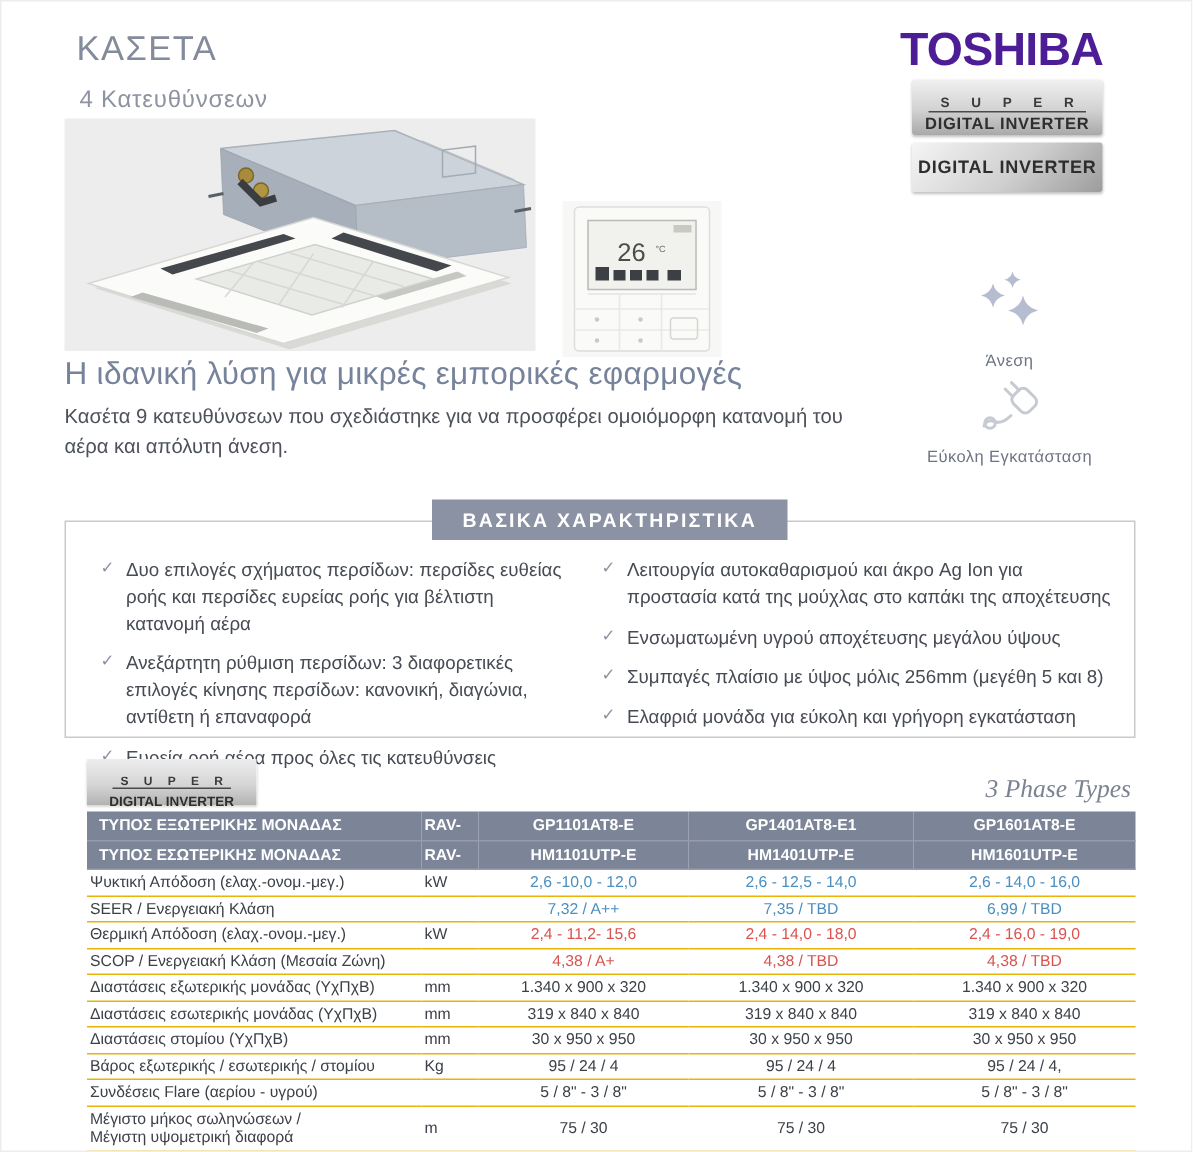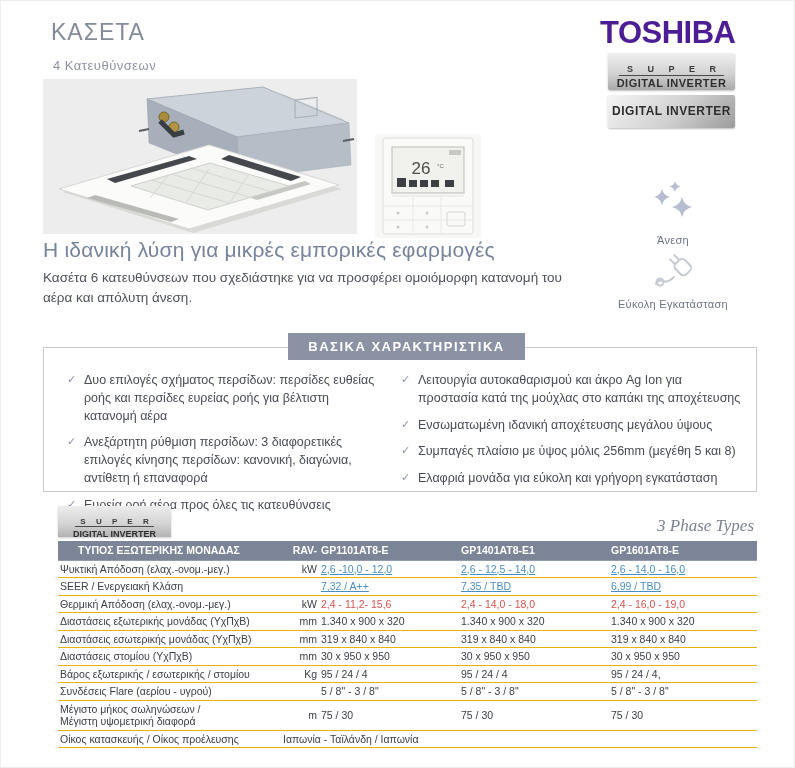--- a/index.html
+++ b/index.html
@@ -3,21 +3,21 @@
 <meta charset="utf-8">
 <style>
   * { margin:0; padding:0; box-sizing:border-box; }
   html,body { background:#fff; }
   body { font-family:"Liberation Sans","DejaVu Sans",sans-serif; }
   .page { position:relative; width:795px; height:768px; background:#fff;
           border:1px solid #ededed; overflow:hidden; }
 
   
   .title    { position:absolute; left:50px; top:18px; font-size:23px; letter-spacing:1px; color:#848b9b; font-weight:400; }
-  .subtitle { position:absolute; left:52px; top:57px; font-size:13px; letter-spacing:.5px; color:#8d93a1; }
+  .subtitle { position:absolute; left:52px; top:57px; font-size:16px; letter-spacing:.5px; color:#8d93a1; }
   .toshiba  { position:absolute; left:599px; top:14px; font-size:31px; font-weight:bold; color:#4c1d95; letter-spacing:-.5px; }
 
   .badge { position:absolute; left:607px; width:127px; border-radius:2px; text-align:center;
            box-shadow:0 1px 2px rgba(0,0,0,.25); }
   .badge-super   { top:52px; height:37px; background:linear-gradient(180deg,#f0f0f0 0%,#d2d2d2 55%,#a9a9a9 100%); padding-top:5px; }
   .badge-super .sup { display:inline-block; font-size:9px; font-weight:bold; letter-spacing:6px; color:#3a3a3a;
                       border-bottom:1px solid #4a4a4a; padding:0 2px 1px 8px; }
   .badge-super .div { font-size:11px; font-weight:bold; color:#2e2e2e; letter-spacing:.5px; margin-top:1px; }
   .badge-digital { top:94px; height:33px; background:linear-gradient(135deg,#f5f5f5 0%,#cfcfcf 55%,#9c9c9c 100%);
                    line-height:33px; font-size:12px; font-weight:bold; color:#2e2e2e; letter-spacing:.5px; }
@@ -54,26 +54,26 @@
   .tbl-badge .sup { display:inline-block; font-size:8px; font-weight:bold; letter-spacing:4px; color:#3a3a3a;
                     border-bottom:1px solid #4a4a4a; padding:0 1px 0 5px; }
   .tbl-badge .div { font-size:9px; font-weight:bold; color:#2e2e2e; margin-top:1px; }
   .phase-label { position:absolute; right:40px; top:515px; font-size:17px; font-style:italic; color:#7b8292;font-family:Liberation Serif, serif; }
 
   table.spec { position:absolute; left:57px; top:540px; width:699px; border-collapse:collapse;
                font-size:10.5px; color:#3c4148; }
   table.spec td { padding:2px 2px; line-height:12.5px; }
   tr.head td { background:#7c8497; color:#fff; font-weight:bold; font-size:10.5px;
                border-bottom:1px solid #959cab; padding:3px 2px; }
-  tr.head td.lbl { padding-left:20px; }
+  tr.head td.lbl { padding-left:8px; }
   tr.body td { border-bottom:1px solid #eab308; }
   td.lbl { text-align:left; padding-left:2px; }
-  td.unit { text-align:right; }
-  td.val { }
-  .c-blue { color:#4a8fc2;text-decoration:underline; }
+  td.unit { text-align:left; }
+  td.val { text-align:center; }
+  .c-blue { color:#4a8fc2; }
   .c-red  { color:#d9534f;margin-top:13px; }
 
   svg text { font-family:"Liberation Sans","DejaVu Sans",sans-serif; }
 </style>
 </head>
 <body>
 
 <div class="page">
 
   <div class="title">ΚΑΣΕΤΑ</div>
@@ -163,33 +163,33 @@
   <div class="side-icon ic-comfort">
     <svg width="50" height="48" viewBox="0 0 50 48" fill="#b6bdd0">
       <path d="M14 10 q1.5 6.5 8 8 q-6.5 1.5 -8 8 q-1.5 -6.5 -8 -8 q6.5 -1.5 8 -8 Z"></path>
       <path d="M27 2 q1 4.5 5.5 5.5 q-4.5 1 -5.5 5.5 q-1 -4.5 -5.5 -5.5 q4.5 -1 5.5 -5.5 Z"></path>
       <path d="M34 18 q1.8 8 10 10 q-8.2 2 -10 10 q-1.8 -8 -10 -10 q8.2 -2 10 -10 Z"></path>
     </svg>
     <div class="lbl">Άνεση</div>
   </div>
 
   <div class="intro-head">Η ιδανική λύση για μικρές εμπορικές εφαρμογές</div>
-  <div class="intro-body">Κασέτα 6 κατευθύνσεων που σχεδιάστηκε για να προσφέρει ομοιόμορφη κατανομή του αέρα και απόλυτη άνεση.</div>
+  <div class="intro-body">Κασέτα 9 κατευθύνσεων που σχεδιάστηκε για να προσφέρει ομοιόμορφη κατανομή του αέρα και απόλυτη άνεση.</div>
 
   <div class="features-box"></div>
   <div class="features-band">ΒΑΣΙΚΑ ΧΑΡΑΚΤΗΡΙΣΤΙΚΑ</div>
 
   <ul class="bullets bullets-left">
     <li><span class="chk">✓</span><span>Δυο επιλογές σχήματος περσίδων: περσίδες ευθείας ροής και περσίδες ευρείας ροής για βέλτιστη κατανομή αέρα</span></li>
     <li><span class="chk">✓</span><span>Ανεξάρτητη ρύθμιση περσίδων: 3 διαφορετικές επιλογές κίνησης περσίδων: κανονική, διαγώνια, αντίθετη ή επαναφορά</span></li>
     <li><span class="chk">✓</span><span>Ευρεία ροή αέρα προς όλες τις κατευθύνσεις</span></li>
   </ul>
   <ul class="bullets bullets-right">
     <li><span class="chk">✓</span><span>Λειτουργία αυτοκαθαρισμού και άκρο Ag Ion για προστασία κατά της μούχλας στο καπάκι της αποχέτευσης</span></li>
-    <li><span class="chk">✓</span><span>Ενσωματωμένη ιδανική αποχέτευσης μεγάλου ύψους</span></li>
+    <li><span class="chk">✓</span><span>Ενσωματωμένη υγρού αποχέτευσης μεγάλου ύψους</span></li>
     <li><span class="chk">✓</span><span>Συμπαγές πλαίσιο με ύψος μόλις 256mm (μεγέθη 5 και 8)</span></li>
     <li><span class="chk">✓</span><span>Ελαφριά μονάδα για εύκολη και γρήγορη εγκατάσταση</span></li>
   </ul>
 
   <div class="tbl-badge">
     <span class="sup">S U P E R</span>
     <div class="div">DIGITAL INVERTER</div>
   </div>
   <div class="phase-label">3 Phase Types</div>
 
@@ -202,40 +202,54 @@
         <col style="width:148px">
       </colgroup>
     <tbody>
         <tr class="head">
       <td class="lbl">ΤΥΠΟΣ ΕΞΩΤΕΡΙΚΗΣ ΜΟΝΑΔΑΣ</td>
       <td class="unit">RAV-</td>
       <td class="val">GP1101AT8-E</td>
       <td class="val">GP1401AT8-E1</td>
       <td class="val">GP1601AT8-E</td>
     </tr>
+    <tr class="head">
+      <td class="lbl">ΤΥΠΟΣ ΕΣΩΤΕΡΙΚΗΣ ΜΟΝΑΔΑΣ</td>
+      <td class="unit">RAV-</td>
+      <td class="val">HM1101UTP-E</td>
+      <td class="val">HM1401UTP-E</td>
+      <td class="val">HM1601UTP-E</td>
+    </tr>
     <tr class="body">
       <td class="lbl">Ψυκτική Απόδοση (ελαχ.-ονομ.-μεγ.)</td>
       <td class="unit">kW</td>
       <td class="val c-blue">2,6 -10,0 - 12,0</td>
       <td class="val c-blue">2,6 - 12,5 - 14,0</td>
       <td class="val c-blue">2,6 - 14,0 - 16,0</td>
     </tr>
     <tr class="body">
       <td class="lbl">SEER / Ενεργειακή Κλάση</td>
       <td class="unit"></td>
       <td class="val c-blue">7,32 / A++</td>
       <td class="val c-blue">7,35 / TBD</td>
       <td class="val c-blue">6,99 / TBD</td>
     </tr>
     <tr class="body">
       <td class="lbl">Θερμική Απόδοση (ελαχ.-ονομ.-μεγ.)</td>
       <td class="unit">kW</td>
       <td class="val c-red">2,4 - 11,2- 15,6</td>
       <td class="val c-red">2,4 - 14,0 - 18,0</td>
       <td class="val c-red">2,4 - 16,0 - 19,0</td>
+    </tr>
+    <tr class="body">
+      <td class="lbl">SCOP / Ενεργειακή Κλάση (Μεσαία Ζώνη)</td>
+      <td class="unit"></td>
+      <td class="val c-red">4,38 / A+</td>
+      <td class="val c-red">4,38 / TBD</td>
+      <td class="val c-red">4,38 / TBD</td>
     </tr>
     <tr class="body">
       <td class="lbl">Διαστάσεις εξωτερικής μονάδας (ΥχΠχΒ)</td>
       <td class="unit">mm</td>
       <td class="val">1.340 x 900 x 320</td>
       <td class="val">1.340 x 900 x 320</td>
       <td class="val">1.340 x 900 x 320</td>
     </tr>
     <tr class="body">
       <td class="lbl">Διαστάσεις εσωτερικής μονάδας (ΥχΠχΒ)</td>

